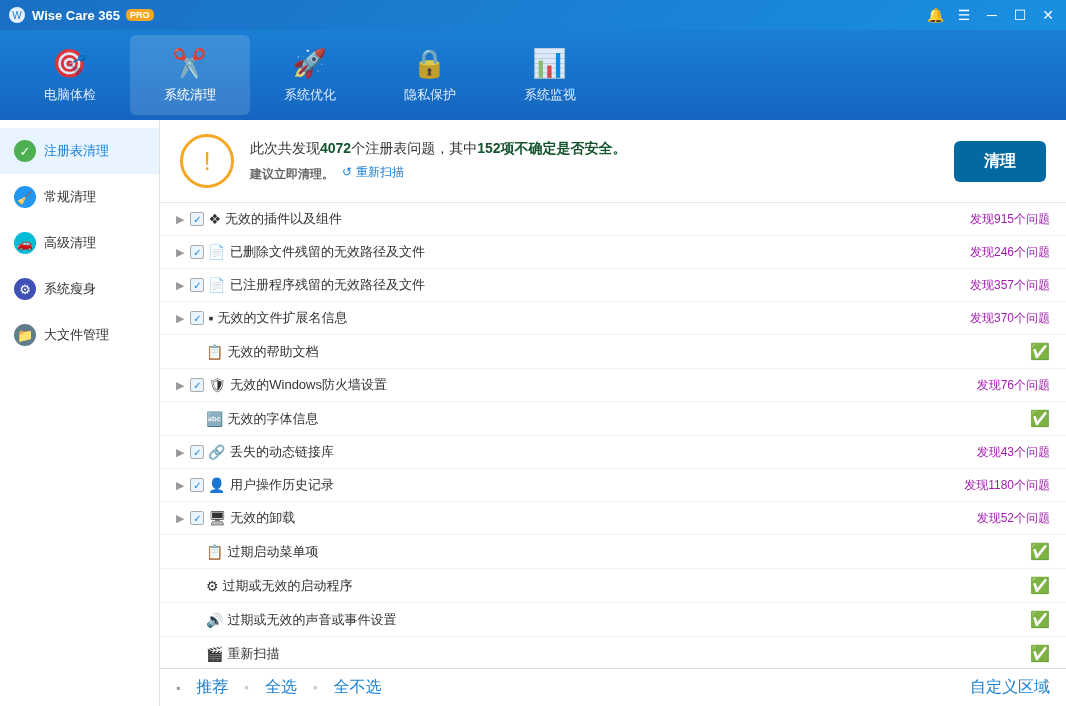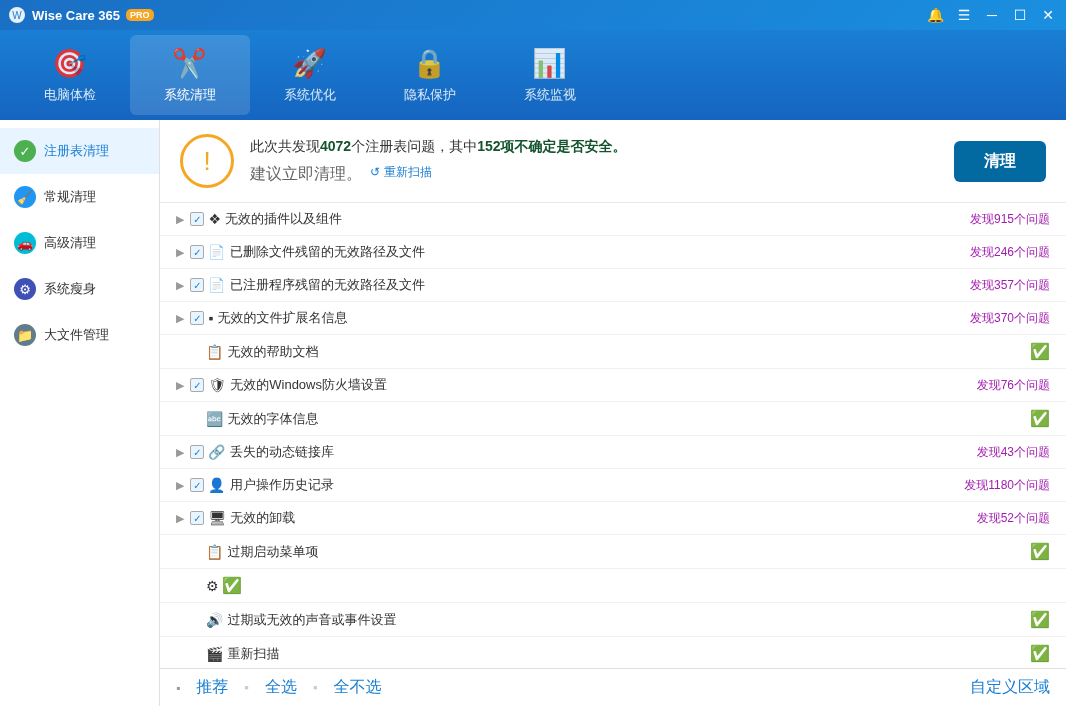--- a/index.html
+++ b/index.html
@@ -104,21 +104,21 @@
       display: flex;
       align-items: center;
       justify-content: center;
       font-size: 26px;
       color: #f5a623;
       flex-shrink: 0;
     }
     .summary-text { flex: 1; }
     .summary-title { font-size: 14px; color: #333; }
     .summary-title .highlight { color: #14532d; font-weight: bold; }
-    .summary-sub { color: #666; font-size: 16px; margin-top: 4px; }
+    .summary-sub { color: #666; font-size: 12px; margin-top: 4px; font-weight: bold; }
     .rescan-btn { color: #1a7fd4; font-size: 12px; cursor: pointer; display: flex; align-items: center; gap: 4px; }
     .clean-btn {
       background: #0369a1;
       color: white;
       border: none;
       border-radius: 6px;
       padding: 10px 30px;
       font-size: 16px;
       cursor: pointer;
       font-weight: bold;
@@ -316,20 +316,21 @@
           <span class="item-name">无效的卸载</span>
           <span class="item-count">发现52个问题</span>
         </div>
         <div class="list-item indent">
           <span class="item-icon">📋</span>
           <span class="item-name">过期启动菜单项</span>
           <span class="green-check">✅</span>
         </div>
         <div class="list-item indent">
           <span class="item-icon">⚙</span>
+          <span class="item-name">过期或无效的启动程序</span>
           <span class="green-check">✅</span>
         </div>
         <div class="list-item indent">
           <span class="item-icon">🔊</span>
           <span class="item-name">过期或无效的声音或事件设置</span>
           <span class="green-check">✅</span>
         </div>
         <div class="list-item indent">
           <span class="item-icon">🎬</span>
           <span class="item-name">重新扫描</span>

